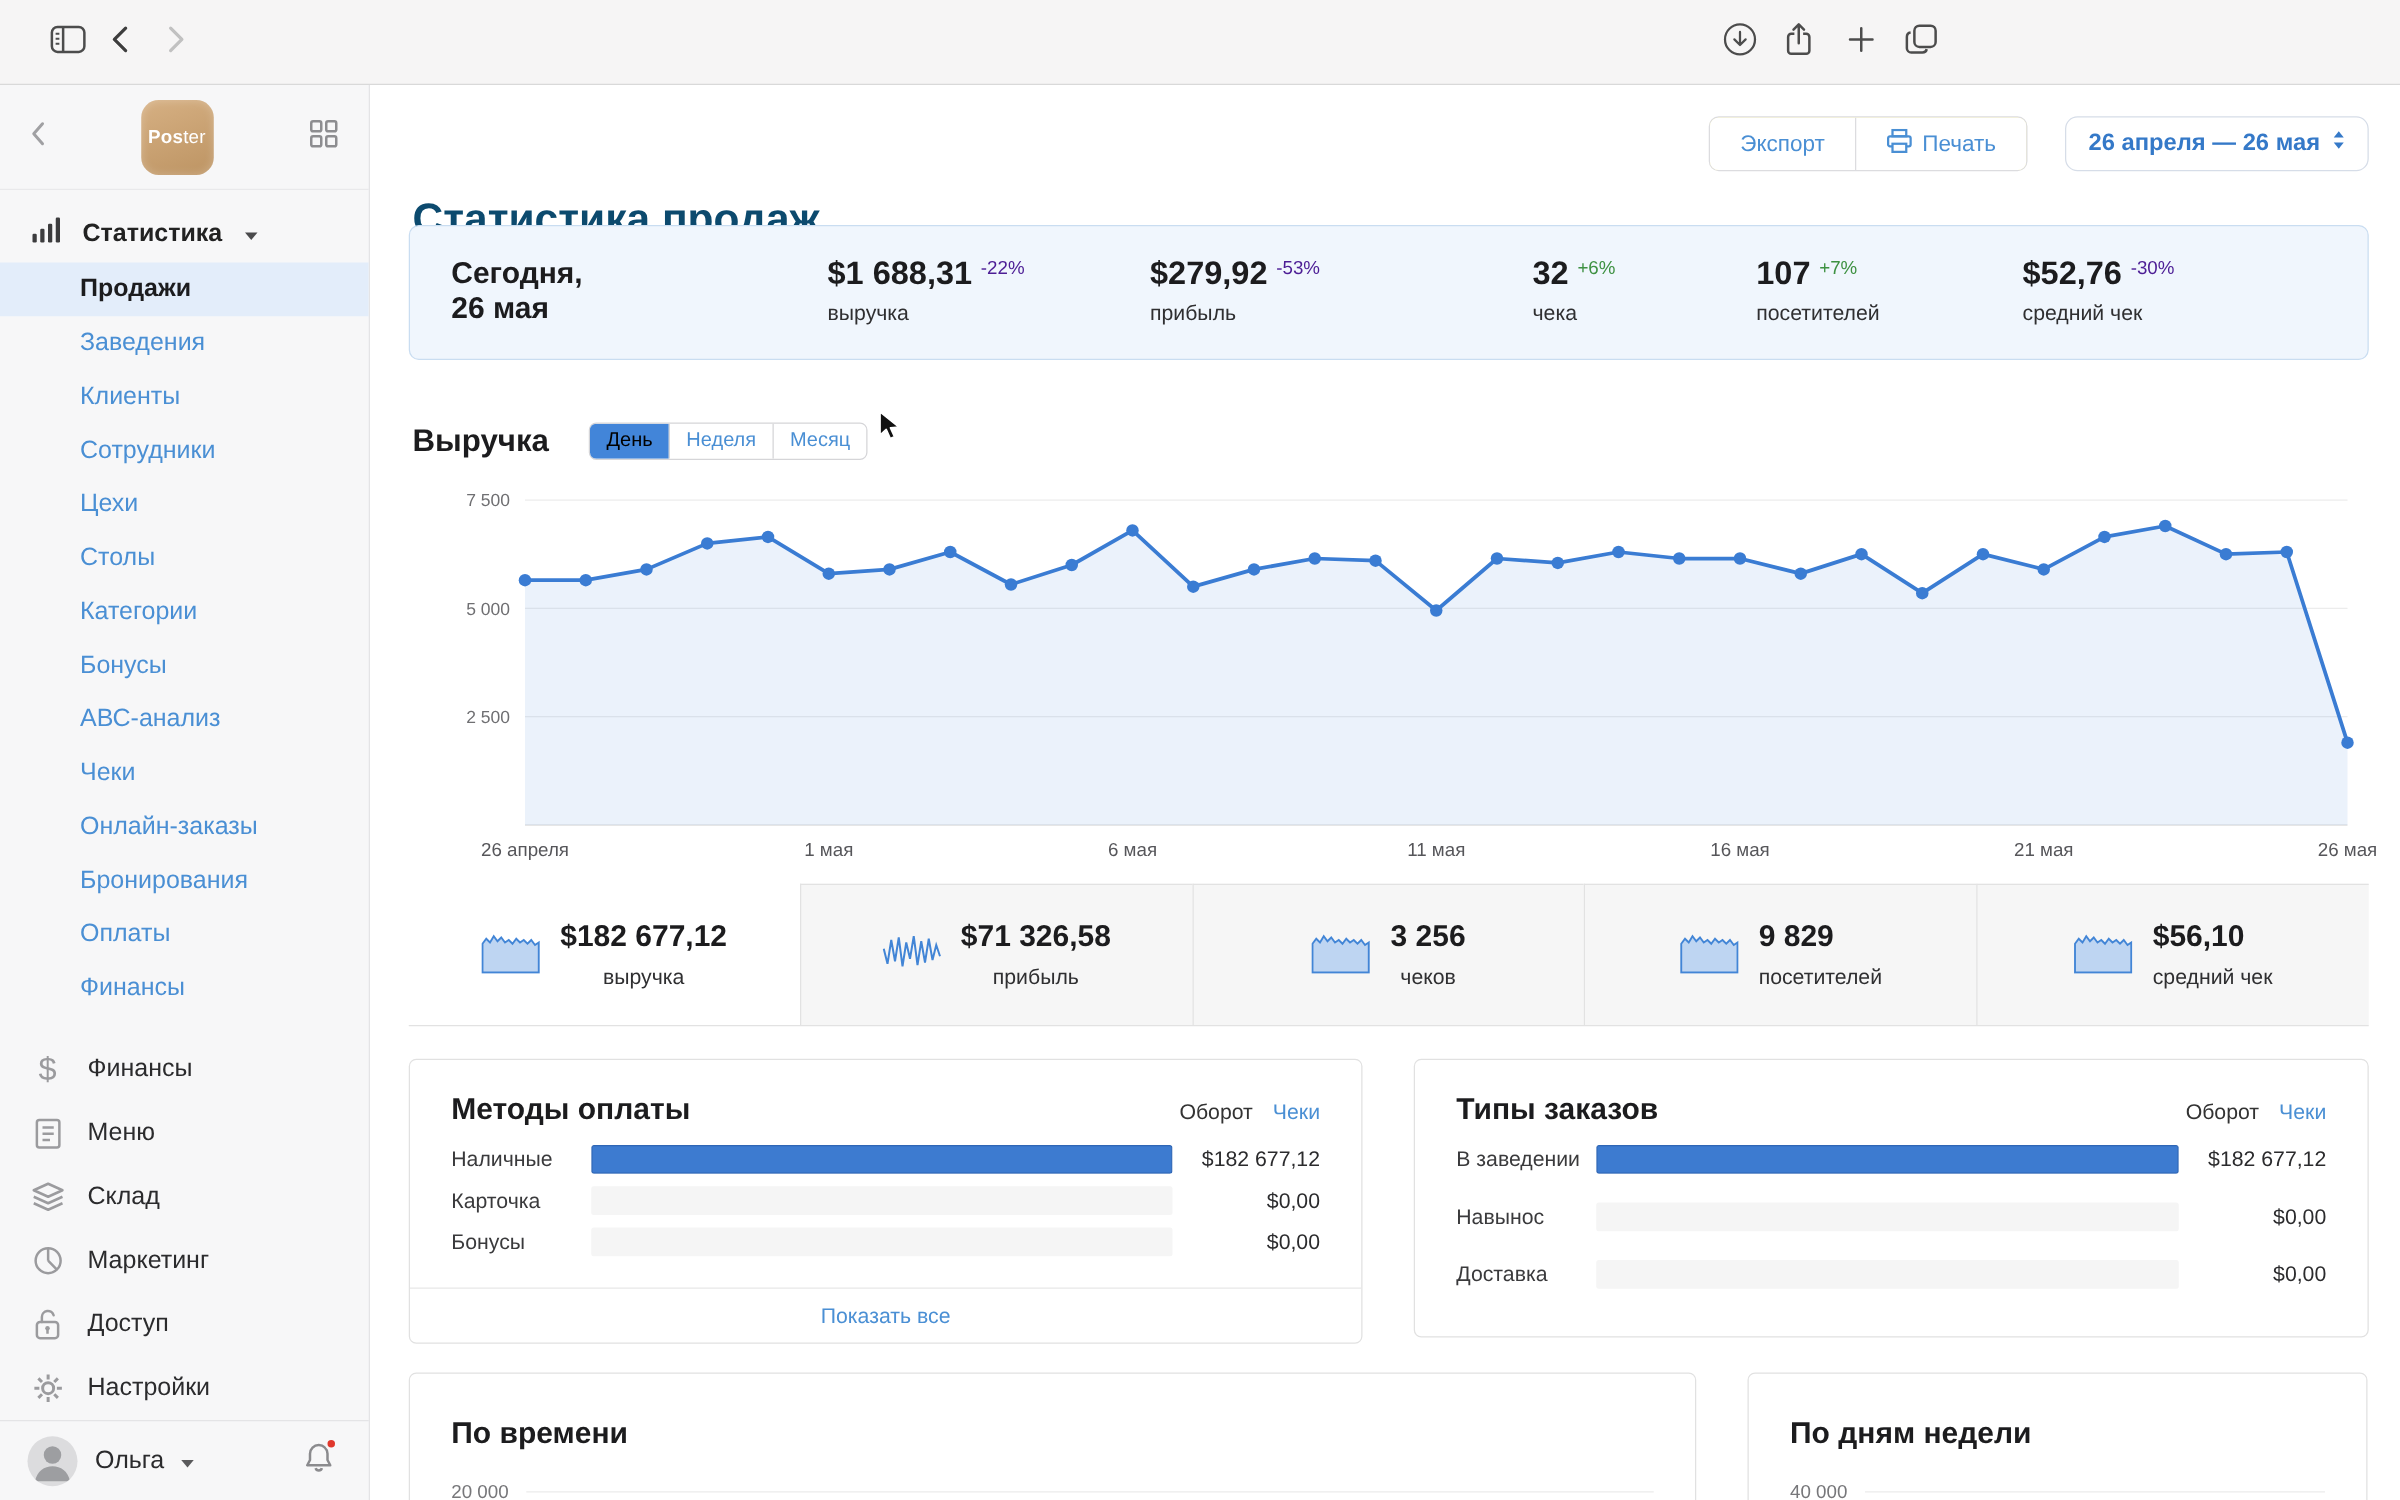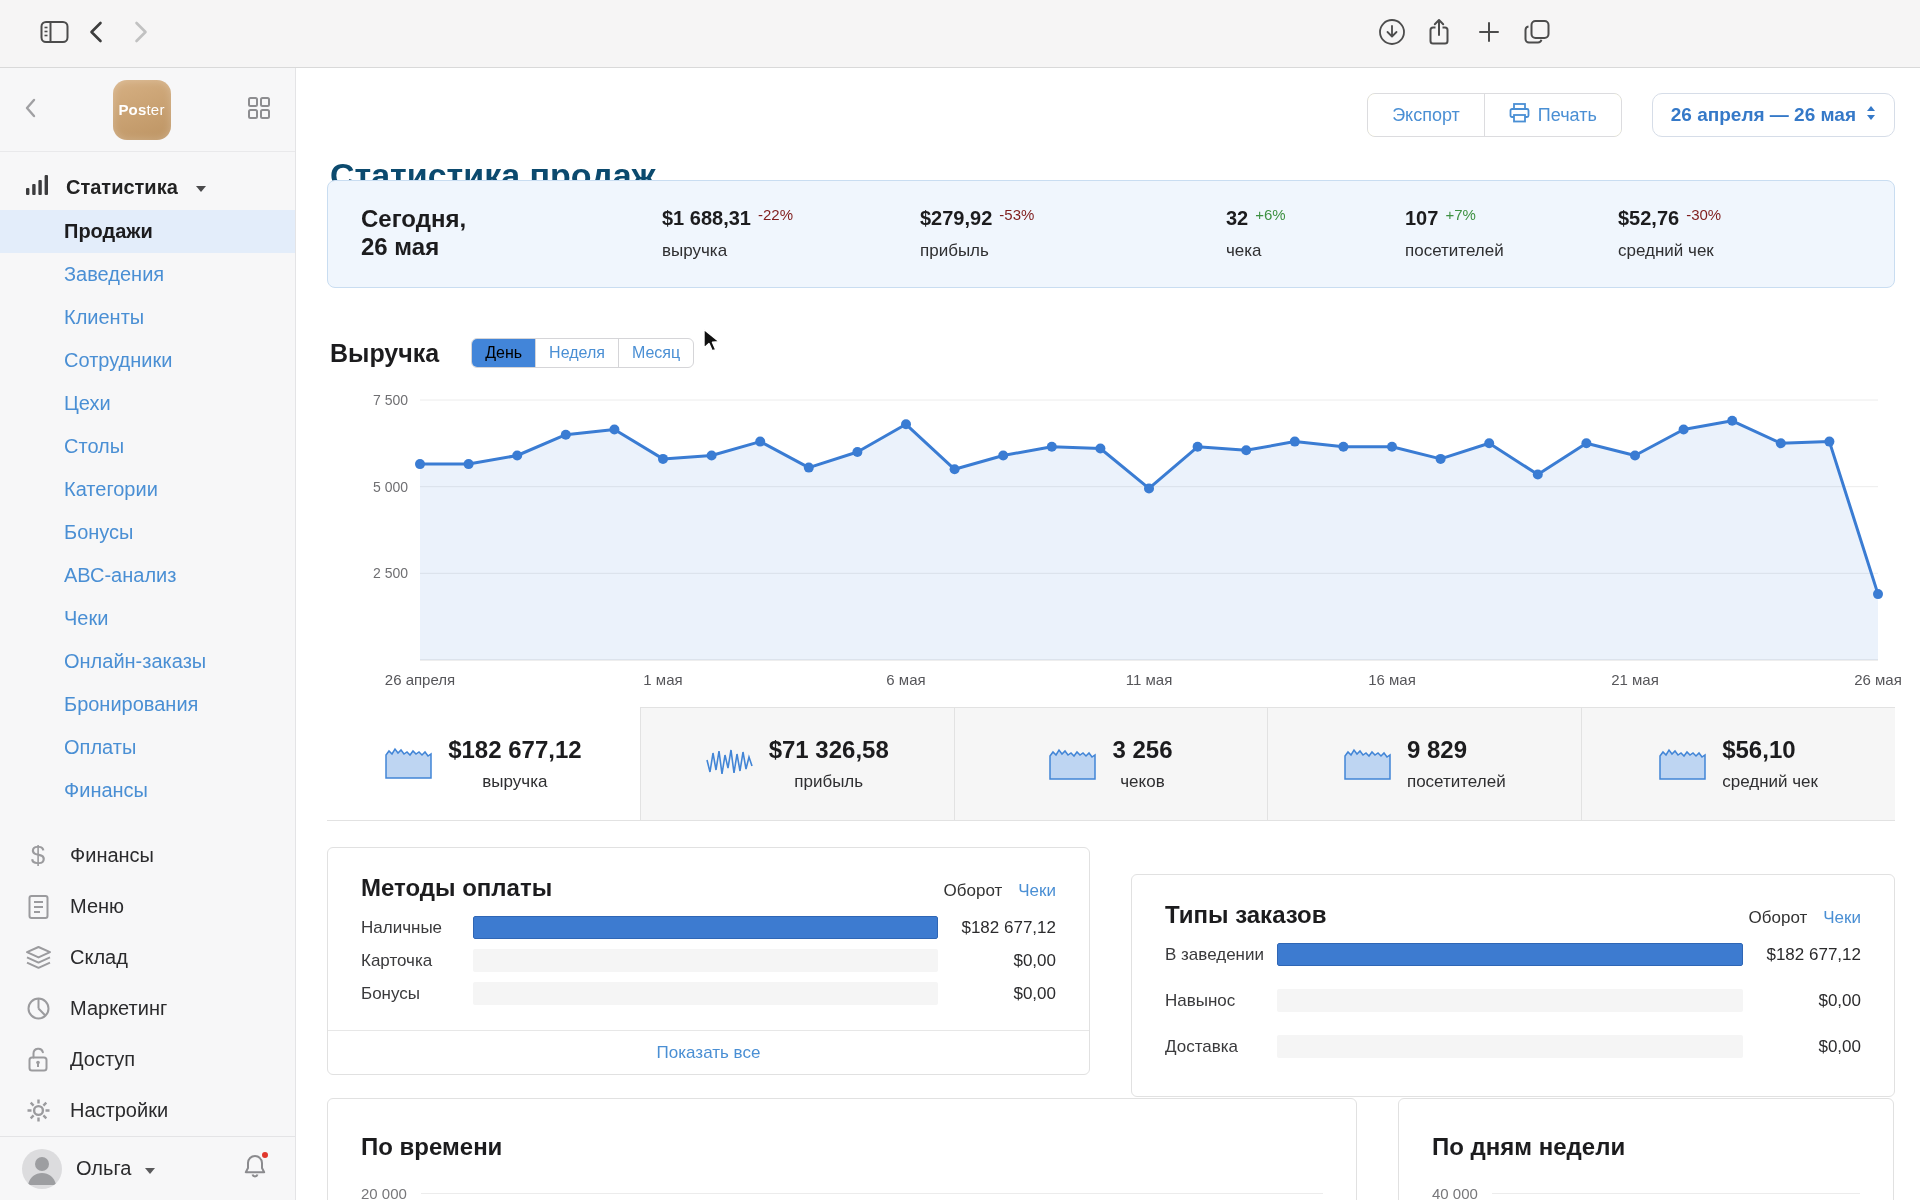--- a/index.html
+++ b/index.html
@@ -54,23 +54,23 @@
   .btn + .btn{border-left:1px solid #dcdcdf;}
   .date-pill{height:44px;display:flex;align-items:center;gap:10px;padding:0 18px;
     border:1px solid #d6dde8;border-radius:10px;background:#fff;font-size:19px;font-weight:700;
     color:#3579c8;cursor:pointer;}
 
   .today-bar{position:absolute;left:31px;top:112px;width:1568px;height:108px;background:#f0f6fd;
     border:1px solid #c9ddf1;border-radius:8px;}
   .t-title{position:absolute;left:33px;top:24px;font-size:24px;font-weight:700;color:#1c1c1e;line-height:28px;}
   .t-col{position:absolute;top:24px;}
   .t-vrow{display:flex;align-items:flex-start;gap:7px;}
-  .t-value{font-size:20px;font-weight:700;color:#1c1c1e;line-height:26px;}
+  .t-value{font-size:26px;font-weight:700;color:#1c1c1e;line-height:26px;}
   .t-delta{font-size:15px;margin-top:1px;}
-  .t-delta.down{color:#7f1d1d;}
+  .t-delta.down{color:#4c1d95;}
   .t-delta.up{color:#3e9142;}
   .t-label{font-size:17px;color:#2f2f31;margin-top:10px;}
 
   .rev-header{position:absolute;left:34px;top:270px;display:flex;align-items:center;gap:32px;}
   .rev-title{font-size:25px;font-weight:700;color:#1c1c1e;}
   .tabs{display:flex;border:1px solid #d5d5d8;border-radius:6px;overflow:hidden;background:#fff;}
   .tab{padding:5px 13px;font-size:16px;color:#4a8fd4;cursor:pointer;border-left:1px solid #d5d5d8;}
   .tab:first-child{border-left:none;}
   .tab.active{background:#4285d9;color:#000000;}
 
@@ -79,21 +79,21 @@
   .cards{position:absolute;left:31px;top:639px;width:1568px;height:114px;display:flex;
     border-bottom:1px solid #e2e2e2;}
   .card{flex:1;display:flex;align-items:center;justify-content:center;gap:16px;background:#f6f6f6;
     border-top:1px solid #e2e2e2;border-left:1px solid #e2e2e2;cursor:pointer;}
   .card.selected{background:#fff;border-top:none;border-left:none;}
   .card-val{font-size:24px;font-weight:700;color:#1c1c1e;}
   .card-lbl{font-size:17px;color:#2f2f31;text-align:center;margin-top:8px;}
 
   .panel{position:absolute;border:1px solid #e1e1e1;border-radius:6px;background:#fff;}
   .panel-pay{left:31px;top:779px;width:763px;height:228px;}
-  .panel-ord{left:835px;top:779px;width:764px;height:223px;margin-top:27px;}
+  .panel-ord{left:835px;top:779px;width:764px;height:223px;}
   .panel-head{display:flex;align-items:baseline;justify-content:space-between;padding:26px 33px 14px;}
   .panel-title{font-size:24px;font-weight:700;color:#1c1c1e;}
   .panel-toggle{font-size:17px;display:flex;gap:16px;}
   .tg-active{color:#333;cursor:pointer;}
   .tg-link{color:#4a8fd4;cursor:pointer;}
   .prow{display:flex;align-items:center;padding:0 33px;margin-bottom:10px;}
   .panel-ord .prow{margin-bottom:23px;}
   .prow-label{width:112px;font-size:17px;color:#3a3a3c;flex:none;}
   .prow-track{flex:1;height:23px;background:#f5f5f5;border-radius:2px;position:relative;overflow:hidden;}
   .prow-fill{position:absolute;left:0;top:0;bottom:0;background:#3d7bd0;border:1px solid #2f66b5;border-radius:2px;}

